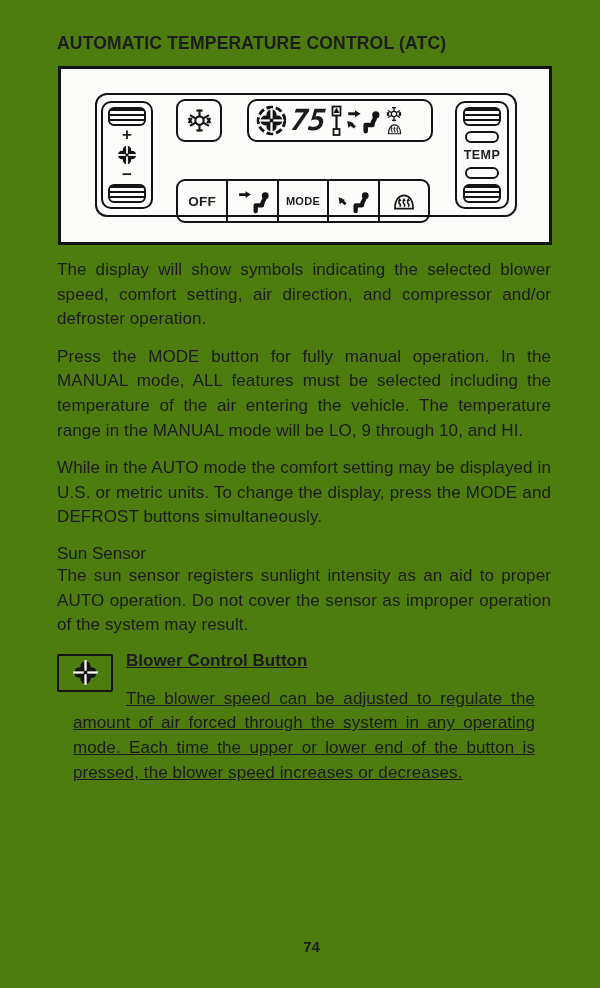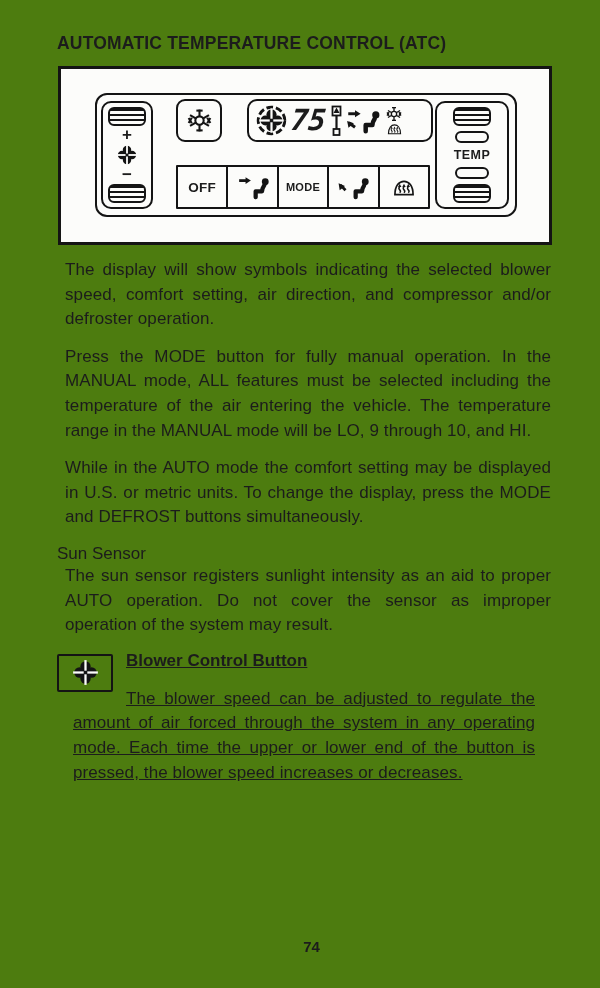--- a/index.html
+++ b/index.html
@@ -44,21 +44,21 @@
   .rocker {
     position: absolute;
     border: 2.5px solid #141414;
     border-radius: 10px;
     display: flex; flex-direction: column;
     align-items: center; justify-content: space-between;
     padding: 4px 0;
     box-sizing: border-box;
   }
   .rocker.blower { left: 4px;  top: 6px; width: 52px; height: 108px; }
-  .rocker.temp   { right: 6px; top: 6px; width: 74px; height: 108px; }
+  .rocker.temp   { right: 6px; top: 6px; width: 54px; height: 108px; }
   .roller {
     width: 38px; height: 19px;
     border: 2px solid #141414;
     border-radius: 6px;
     background: repeating-linear-gradient(to bottom, #141414 0 2px, #fcfcfa 2px 5px);
     box-sizing: border-box;
   }
   .sign { font-weight: bold; font-size: 17px; line-height: 12px; }
   .pill {
     width: 34px; height: 12px;
@@ -90,40 +90,40 @@
   .lcd-digits {
     font-family: "DejaVu Sans Mono", monospace;
     font-weight: bold; font-style: italic;
     font-size: 29px; letter-spacing: 0px;
     transform: skewX(-6deg);
     line-height: 1;
   }
   .lcd-stack { display: flex; flex-direction: column; align-items: center; gap: 0px; }
   .mode-row {
     position: absolute;
-    left: 79px; top: 70px;
+    left: 79px; top: 84px;
     width: 254px; height: 44px;
     border: 2.5px solid #141414;
-    border-radius: 1px;
+    border-radius: 9px;
     display: flex;
     box-sizing: border-box;
     overflow: hidden;
   }
   .mode-cell {
     flex: 1 1 0;
     display: flex; align-items: center; justify-content: center;
     border-right: 2.5px solid #141414;
   }
   .mode-cell:last-child { border-right: none; }
   .mode-cell .txt { font-weight: bold; }
   .off-label  { font-size: 13.5px; letter-spacing: 0.3px; }
   .mode-label { font-size: 11px; letter-spacing: 0.3px; }
   
   .body-text p {
-    margin: 0 0 13px 8px;
+    margin: 0 0 13px 0;
     font-size: 17px;
     line-height: 24.6px;
     text-align: justify;
     letter-spacing: 0.1px;
   }
   .body-text { margin-top: 13px; }
   h2.sec-heading {
     margin: 14px 0 0 0;
     font-size: 17px;
     font-weight: normal;

